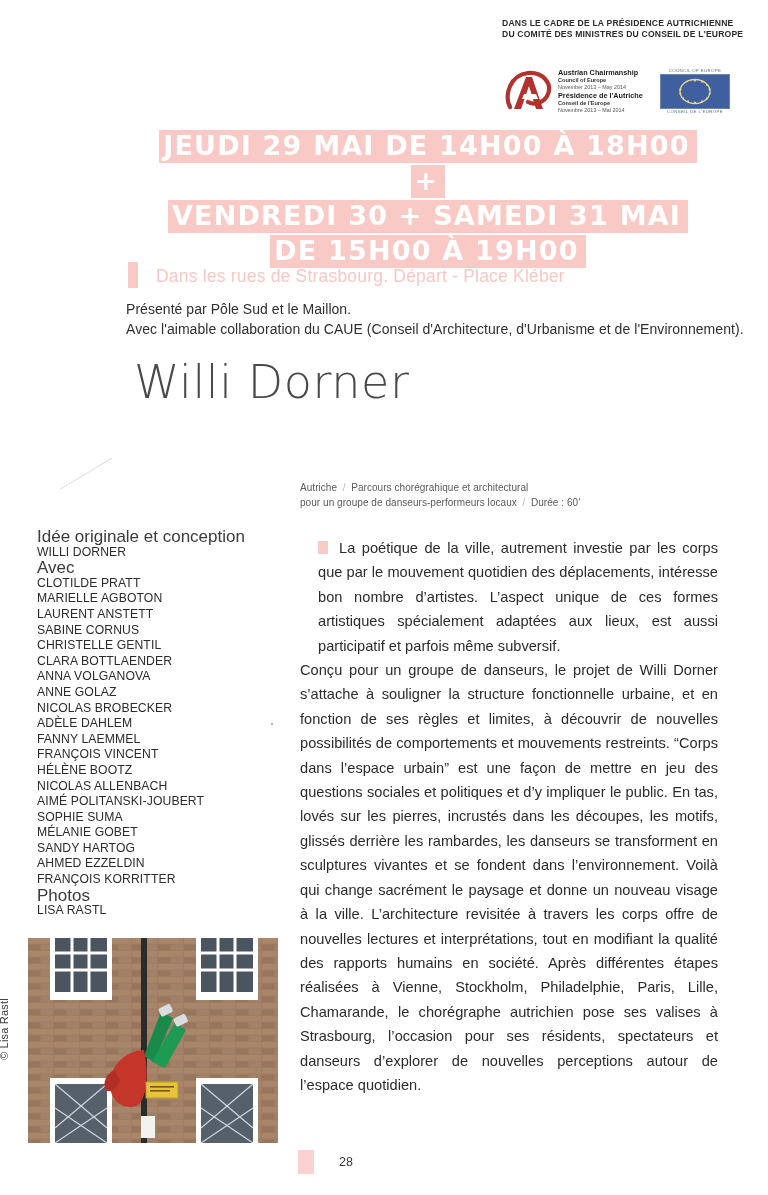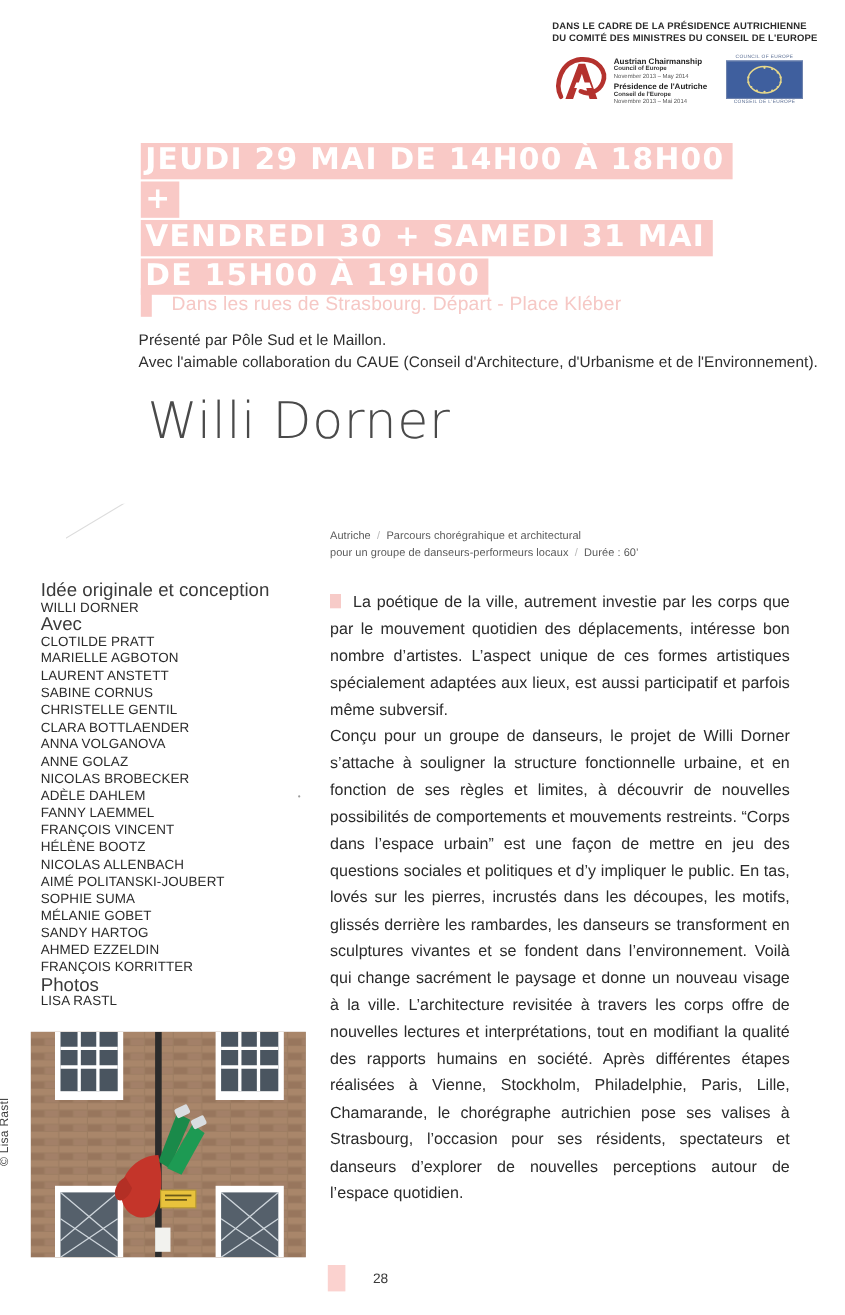--- a/index.html
+++ b/index.html
@@ -9,36 +9,36 @@
     color:#262626;-webkit-font-smoothing:antialiased;
   }
   .page{position:absolute;inset:0;}
 
   
   .header{position:absolute;left:502px;top:18px;width:250px;}
   .header-line{
     font-size:8.6px;font-weight:bold;letter-spacing:.18px;
     color:#2b2b2b;line-height:11.4px;white-space:nowrap;
   }
-  .logos{display:flex;align-items:flex-start;margin-top:7px;}
+  .logos{display:flex;align-items:flex-end;margin-top:24px;}
   .logo-a{width:52px;height:48px;flex:none;position:relative;}
   .logo-a svg{display:block;}
   .chair-text{margin-left:4px;margin-top:4px;width:95px;}
   .chair-text .b{font-size:7.3px;font-weight:bold;color:#1d1d1d;line-height:8.6px;white-space:nowrap;}
   .chair-text .s{font-size:5.6px;font-weight:bold;color:#333;line-height:7px;white-space:nowrap;}
   .chair-text .d{font-size:5.4px;color:#555;line-height:7.4px;white-space:nowrap;}
   .coe{margin-left:7px;margin-top:1px;width:70px;}
   .coe-top,.coe-bot{font-size:4.4px;letter-spacing:.35px;color:#5b6e93;text-align:center;line-height:6px;white-space:nowrap;}
   .coe-flag{
     width:68px;height:33px;background:#3f5f9e;position:relative;border:.5px solid #6d82ad;
   }
   .coe-flag svg{position:absolute;left:0;top:0;}
 
   
-  .headline{position:absolute;left:128px;top:130px;width:600px;}
+  .headline{position:absolute;left:128px;top:130px;width:600px;text-align:center;}
   .kline{
     display:inline-block;background:#f9c9c6;color:#ffffff;
     font-family:"DejaVu Sans",sans-serif;font-weight:bold;
     font-size:27px;letter-spacing:1.2px;line-height:30px;
     padding:1px 7px 2px 4px;white-space:nowrap;
     -webkit-text-stroke:0;
   }
   .kwrap{margin-bottom:2px;}
   .kwrap.l2{margin-bottom:2px;}
   .sub-street{
@@ -83,21 +83,21 @@
   .credits .role{font-size:17px;line-height:15.6px;color:#3a3a3a;}
   .credits .name{font-size:12.2px;line-height:15.6px;color:#2b2b2b;letter-spacing:.1px;}
 
   
   .bodytext{
     position:absolute;left:300px;top:536px;width:418px;
     font-size:14.6px;line-height:24.4px;color:#2b2b2b;
     text-align:justify;letter-spacing:.02px;
   }
   .bodytext p{margin:0;text-align:justify;}
-  .bodytext p.first{text-indent:0;}
+  .bodytext p.first{text-indent:0;margin-left:18px;}
   .para-mark{
     display:inline-block;width:10px;height:13px;background:#f7cbc8;
     vertical-align:-1px;margin-right:11px;
   }
 
   
   .photo{
     position:absolute;left:28px;top:938px;width:250px;height:205px;
     overflow:hidden;background:#9a7f66;
   }

